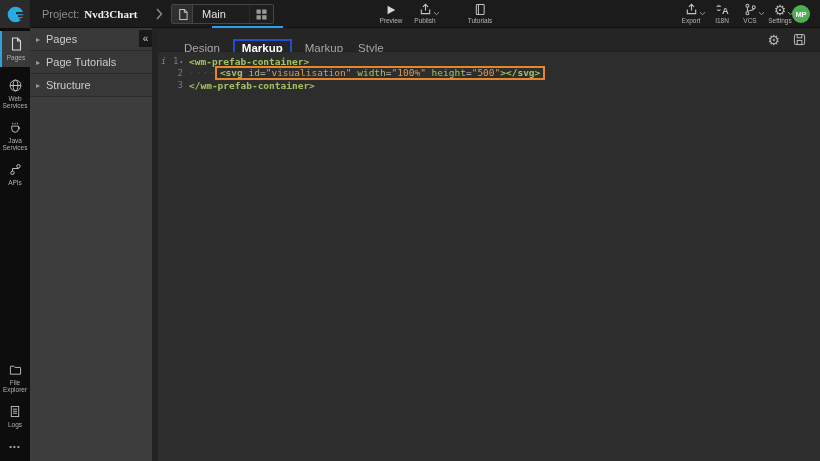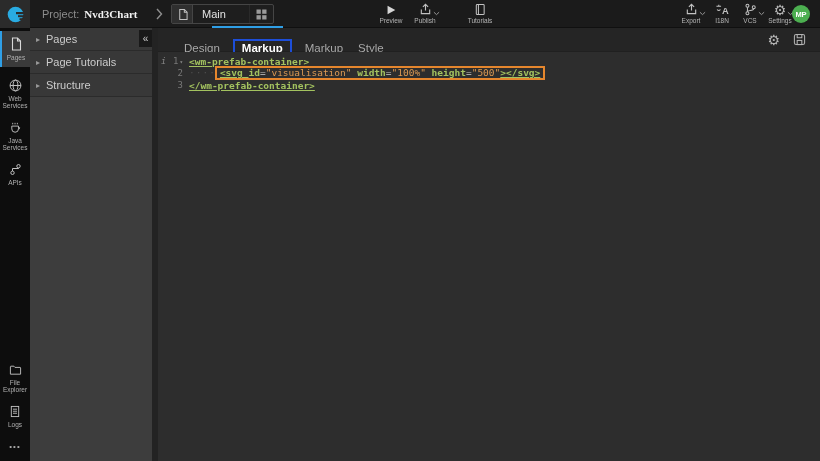--- a/index.html
+++ b/index.html
@@ -68,22 +68,22 @@
 
   
   .code-area { left:158px; top:52px; width:662px; height:409px; background:#2d2d2d;
                font-family:"DejaVu Sans Mono", monospace; font-size:9.5px; padding-top:3px; }
   .code-row { display:flex; height:12px; align-items:center; }
   .gutter { width:28px; position:relative; display:flex; justify-content:flex-end;
             align-items:center; color:#787878; font-size:9px; padding-right:3px; gap:1px; }
   .gutter .info { position:absolute; left:3px; color:#8a8a8a; font-style:italic; font-size:8.5px; }
   .gutter .fold { color:#8a8a8a; font-size:6px; }
   .code-text { padding-left:3px; white-space:pre; }
-  .tk-tag { color:#a3c25f; font-weight:bold;text-decoration:underline; }
-  .tk-attr { color:#a3c25f; font-weight:bold; }
+  .tk-tag { color:#a3c25f; font-weight:bold; }
+  .tk-attr { color:#a3c25f; font-weight:normal; }
   .tk-op  { color:#c8c8c8; }
   .tk-str { color:#dd9a53; }
   .tk-ws  { color:#4e4e4e; letter-spacing:1px; }
   .hl-box { display:inline-block; border:2px solid #e5862d; padding:0 3px; margin-left:-1px;
             position:relative; z-index:2; line-height:10px; }
 
   svg.ic-svg { display:block; }
 </style>
 </head>
 <body>

